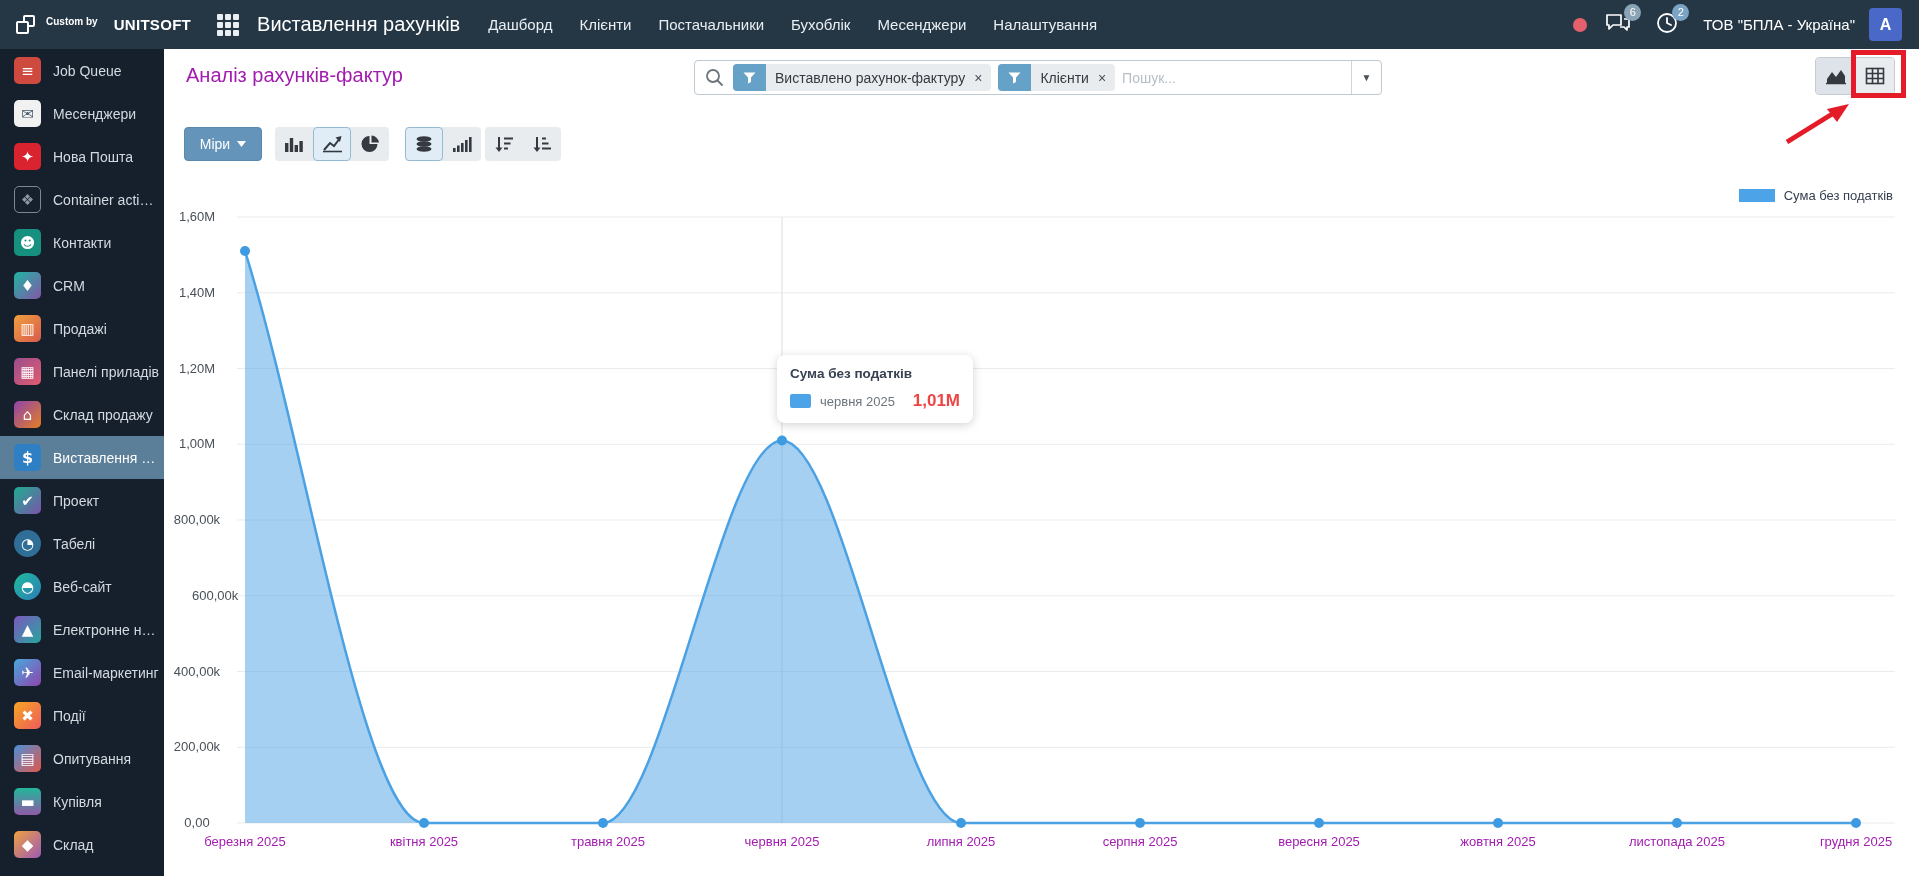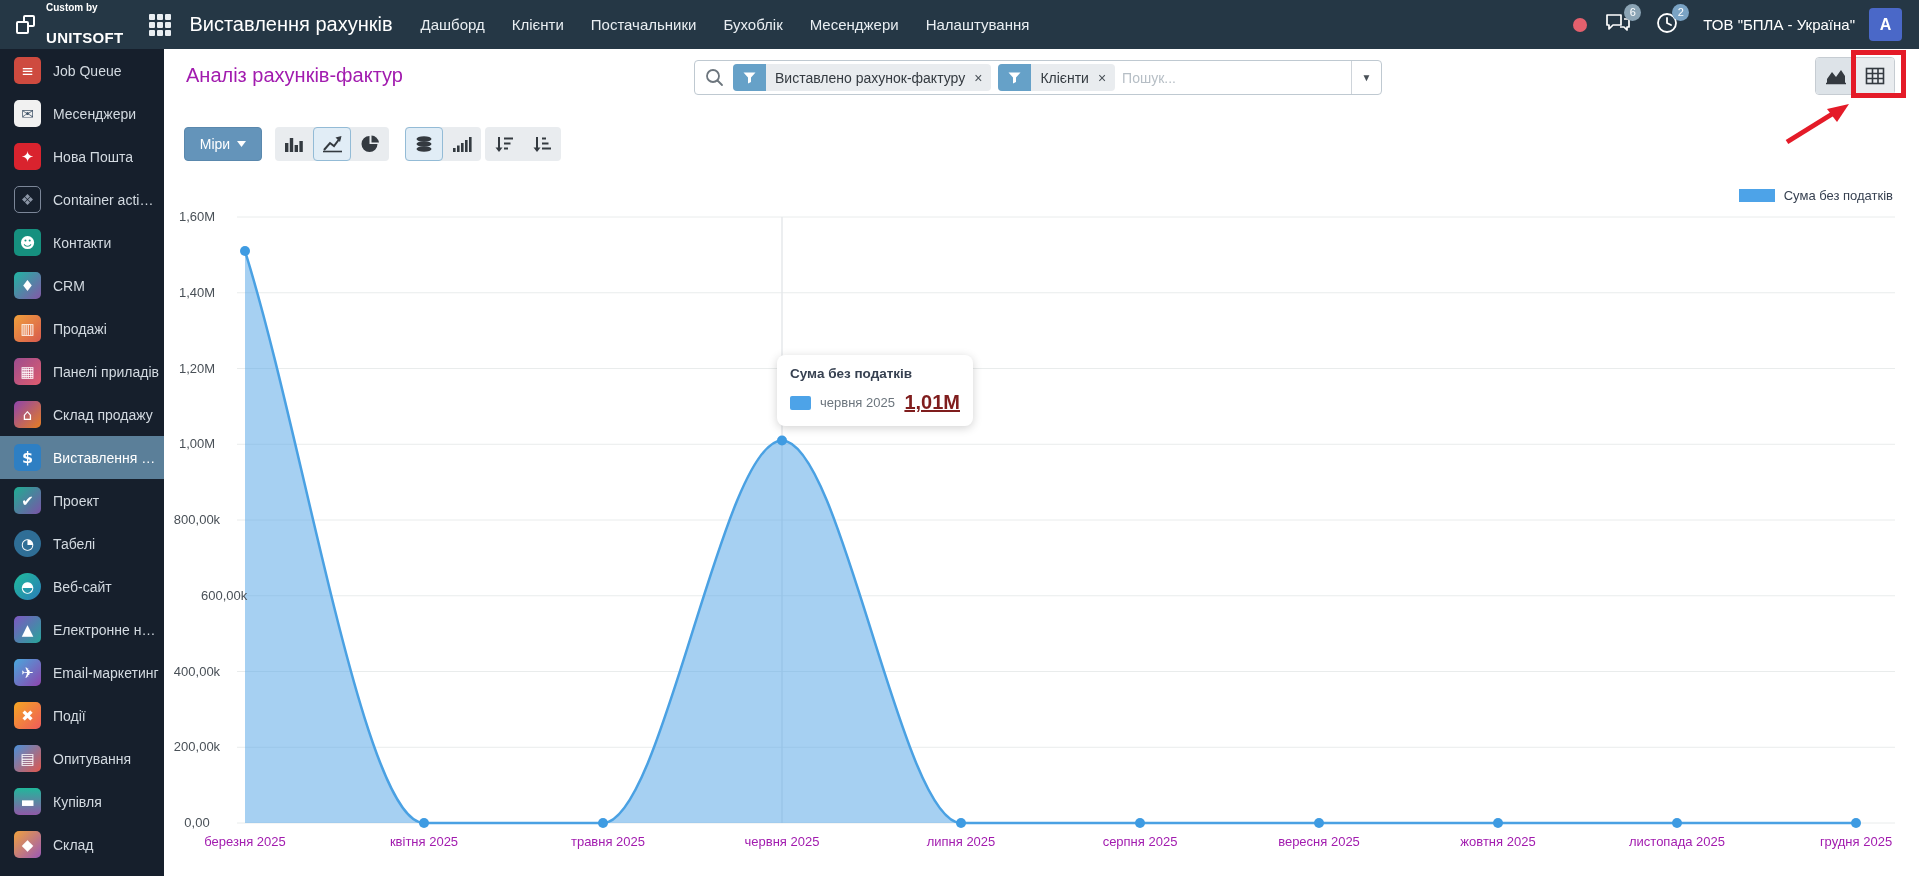--- a/index.html
+++ b/index.html
@@ -7,21 +7,21 @@
     font-family:"Liberation Sans","DejaVu Sans",sans-serif; }
 
   
   .topbar { position:absolute; left:0; top:0; width:1919px; height:49px;
     background:#253745; display:flex; align-items:center; z-index:50; }
   .logo { margin-left:16px; display:flex; align-items:center; color:#fff; }
   .logo-mark { width:22px; height:24px; margin-right:8px; position:relative; }
   .logo-mark .sq1,.logo-mark .sq2 { position:absolute; border:2px solid #fff; border-radius:2px; }
   .logo-mark .sq1 { width:13px; height:13px; left:0; top:8px; background:#253745; }
   .logo-mark .sq2 { width:12px; height:12px; left:7px; top:2px; }
-  .logo-text { display:flex; flex-direction:column; line-height:1.05;gap:16px; }
+  .logo-text { display:flex; flex-direction:row; line-height:1.05;gap:16px; }
   .logo-top { font-size:10px; font-weight:700; }
   .logo-bottom { font-size:15px; font-weight:700; letter-spacing:.3px; }
   .apps-grid { margin-left:26px; width:22px; height:22px; display:grid;
     grid-template-columns:repeat(3,6px); grid-template-rows:repeat(3,6px); gap:2px; cursor:pointer; }
   .apps-grid i { background:#e9eef2; border-radius:1px; }
   .app-title { margin-left:18px; color:#fff; font-size:20px; }
   .topbar-menu { margin-left:28px; display:flex; gap:27px; }
   .menu-item { color:#e9eef2; font-size:15px; cursor:pointer; white-space:nowrap; }
   .topbar-right { margin-left:auto; display:flex; align-items:center; }
   .rec-dot { width:14px; height:14px; border-radius:50%; background:#e4606d; margin-right:18px; }
@@ -90,21 +90,21 @@
   .legend { position:absolute; right:26px; top:139px; display:flex; align-items:center; gap:9px; cursor:pointer; }
   .legend-swatch { width:36px; height:13px; }
   .legend-label { font-size:13px; color:#374151; }
 
   .tooltip { position:absolute; left:613px; top:306px; width:196px; background:#fff;
     border-radius:8px; box-shadow:0 2px 10px rgba(0,0,0,.18); padding:11px 13px 12px; z-index:30; }
   .tooltip-title { font-size:13.5px; font-weight:700; color:#374151; margin-bottom:10px; }
   .tooltip-row { display:flex; align-items:center; }
   .tooltip-swatch { width:21px; height:14px; border-radius:2px; margin-right:9px; }
   .tooltip-period { font-size:13px; color:#6c757d; }
-  .tooltip-value { margin-left:auto; font-size:20px; font-weight:700; color:#7f1d1d;text-decoration:underline; }
+  .tooltip-value { margin-left:auto; font-size:17px; font-weight:700; color:#ef4444; }
 </style>
 </head>
 <body>
 
 <div class="topbar">
   <div class="logo">
     <div class="logo-mark">
         <i class="sq2"></i>
         <i class="sq1"></i>
       </div>
@@ -388,21 +388,21 @@
         <circle cx="976" cy="663" r="5" fill="#3e9be2"></circle>
         <circle cx="1155" cy="663" r="5" fill="#3e9be2"></circle>
         <circle cx="1334" cy="663" r="5" fill="#3e9be2"></circle>
         <circle cx="1513" cy="663" r="5" fill="#3e9be2"></circle>
         <circle cx="1692" cy="663" r="5" fill="#3e9be2"></circle>
       </svg>
     <div id="yticks">
         <div class="ytick" style="left: 0px; top: 655px;">0,00</div>
         <div class="ytick" style="left: 0px; top: 579.25px;">200,00k</div>
         <div class="ytick" style="left: 0px; top: 503.5px;">400,00k</div>
-        <div class="ytick" style="left: 13px; top: 427.75px; padding-left: 24px;">600,00k</div>
+        <div class="ytick" style="left: 4px; top: 427.75px; padding-left: 24px;">600,00k</div>
         <div class="ytick" style="left: 0px; top: 352px;">800,00k</div>
         <div class="ytick" style="left: 0px; top: 276.25px;">1,00M</div>
         <div class="ytick" style="left: 0px; top: 200.5px;">1,20M</div>
         <div class="ytick" style="left: 0px; top: 124.75px;">1,40M</div>
         <div class="ytick" style="left: 0px; top: 49px;">1,60M</div>
       </div>
     <div id="xticks">
         <div class="xtick" style="left: 6px; top: 674px;">березня 2025</div>
         <div class="xtick" style="left: 185px; top: 674px;">квітня 2025</div>
         <div class="xtick" style="left: 369px; top: 674px;">травня 2025</div>

